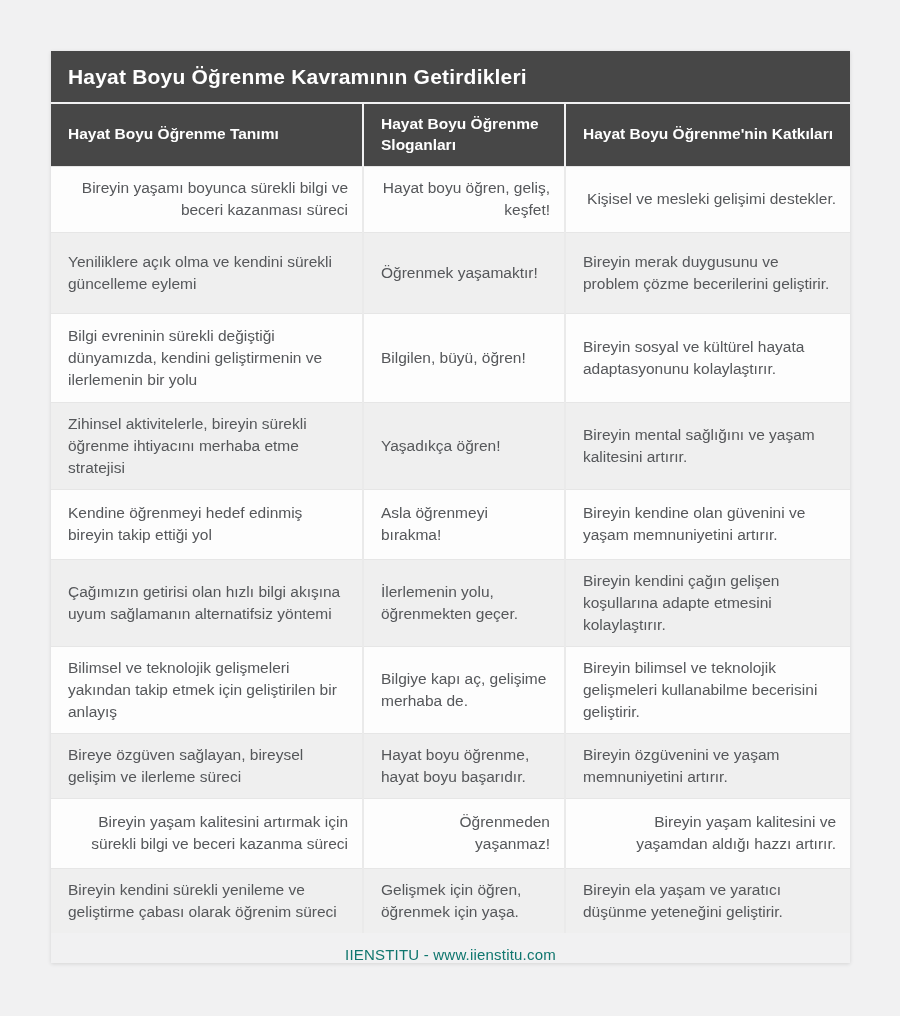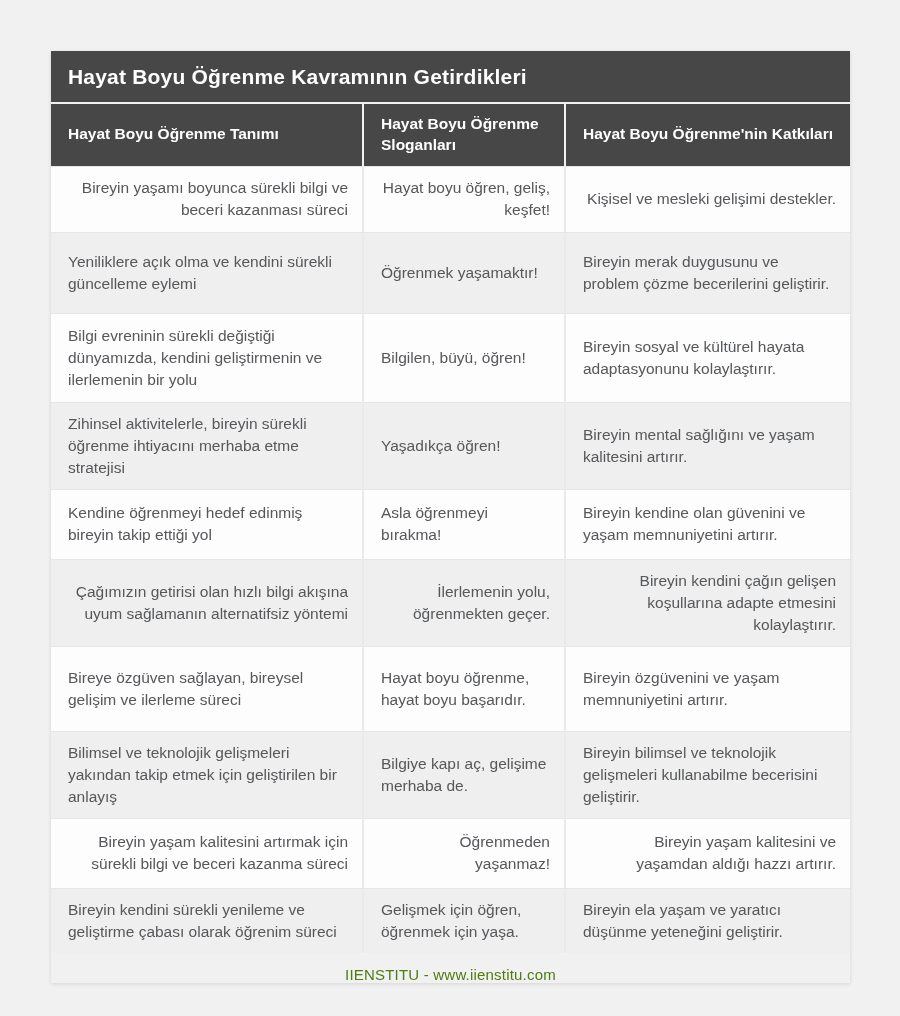--- a/index.html
+++ b/index.html
@@ -53,29 +53,29 @@
     padding: 10px 14px 10px 17px;
     border-top: 1px solid #e6e6e6;
   }
   tbody td + td { border-left: 2px solid #eaeaea; }
   tbody tr:nth-child(even) { background: #efefef; }
   tbody tr:nth-child(1)  { height: 66px; text-align: right; }
   tbody tr:nth-child(2)  { height: 81px; }
   tbody tr:nth-child(3)  { height: 89px; }
   tbody tr:nth-child(4)  { height: 81px; }
   tbody tr:nth-child(5)  { height: 70px; }
-  tbody tr:nth-child(6)  { height: 80px; text-align: right; }
+  tbody tr:nth-child(6)  { height: 80px; }
   tbody tr:nth-child(7)  { height: 85px; }
   tbody tr:nth-child(8)  { height: 65px; }
   tbody tr:nth-child(9)  { height: 70px; text-align: right; }
   tbody tr:nth-child(10) { height: 65px; }
   .footer {
     margin-top: 13px;
     text-align: center;
-    color: #4d7c0f;
+    color: #0f766e;
     font-size: 15px;
     letter-spacing: 0.2px;
   }
 </style>
 </head>
 <body>
 
 <div class="card">
   <div class="title-bar">Hayat Boyu Öğrenme Kavramının Getirdikleri</div>
   <table>
@@ -116,28 +116,28 @@
         <td>Kendine öğrenmeyi hedef edinmiş bireyin takip ettiği yol</td>
         <td>Asla öğrenmeyi bırakma!</td>
         <td>Bireyin kendine olan güvenini ve yaşam memnuniyetini artırır.</td>
       </tr>
       <tr>
         <td>Çağımızın getirisi olan hızlı bilgi akışına uyum sağlamanın alternatifsiz yöntemi</td>
         <td>İlerlemenin yolu, öğrenmekten geçer.</td>
         <td>Bireyin kendini çağın gelişen koşullarına adapte etmesini kolaylaştırır.</td>
       </tr>
       <tr>
+        <td>Bilimsel ve teknolojik gelişmeleri yakından takip etmek için geliştirilen bir anlayış</td>
+        <td>Bilgiye kapı aç, gelişime merhaba de.</td>
+        <td>Bireyin bilimsel ve teknolojik gelişmeleri kullanabilme becerisini geliştirir.</td>
+      </tr>
+      <tr>
         <td>Bireye özgüven sağlayan, bireysel gelişim ve ilerleme süreci</td>
         <td>Hayat boyu öğrenme, hayat boyu başarıdır.</td>
         <td>Bireyin özgüvenini ve yaşam memnuniyetini artırır.</td>
-      </tr>
-      <tr>
-        <td>Bilimsel ve teknolojik gelişmeleri yakından takip etmek için geliştirilen bir anlayış</td>
-        <td>Bilgiye kapı aç, gelişime merhaba de.</td>
-        <td>Bireyin bilimsel ve teknolojik gelişmeleri kullanabilme becerisini geliştirir.</td>
       </tr>
       <tr>
         <td>Bireyin yaşam kalitesini artırmak için sürekli bilgi ve beceri kazanma süreci</td>
         <td>Öğrenmeden yaşanmaz!</td>
         <td>Bireyin yaşam kalitesini ve yaşamdan aldığı hazzı artırır.</td>
       </tr>
       <tr>
         <td>Bireyin kendini sürekli yenileme ve geliştirme çabası olarak öğrenim süreci</td>
         <td>Gelişmek için öğren, öğrenmek için yaşa.</td>
         <td>Bireyin ela yaşam ve yaratıcı düşünme yeteneğini geliştirir.</td>

